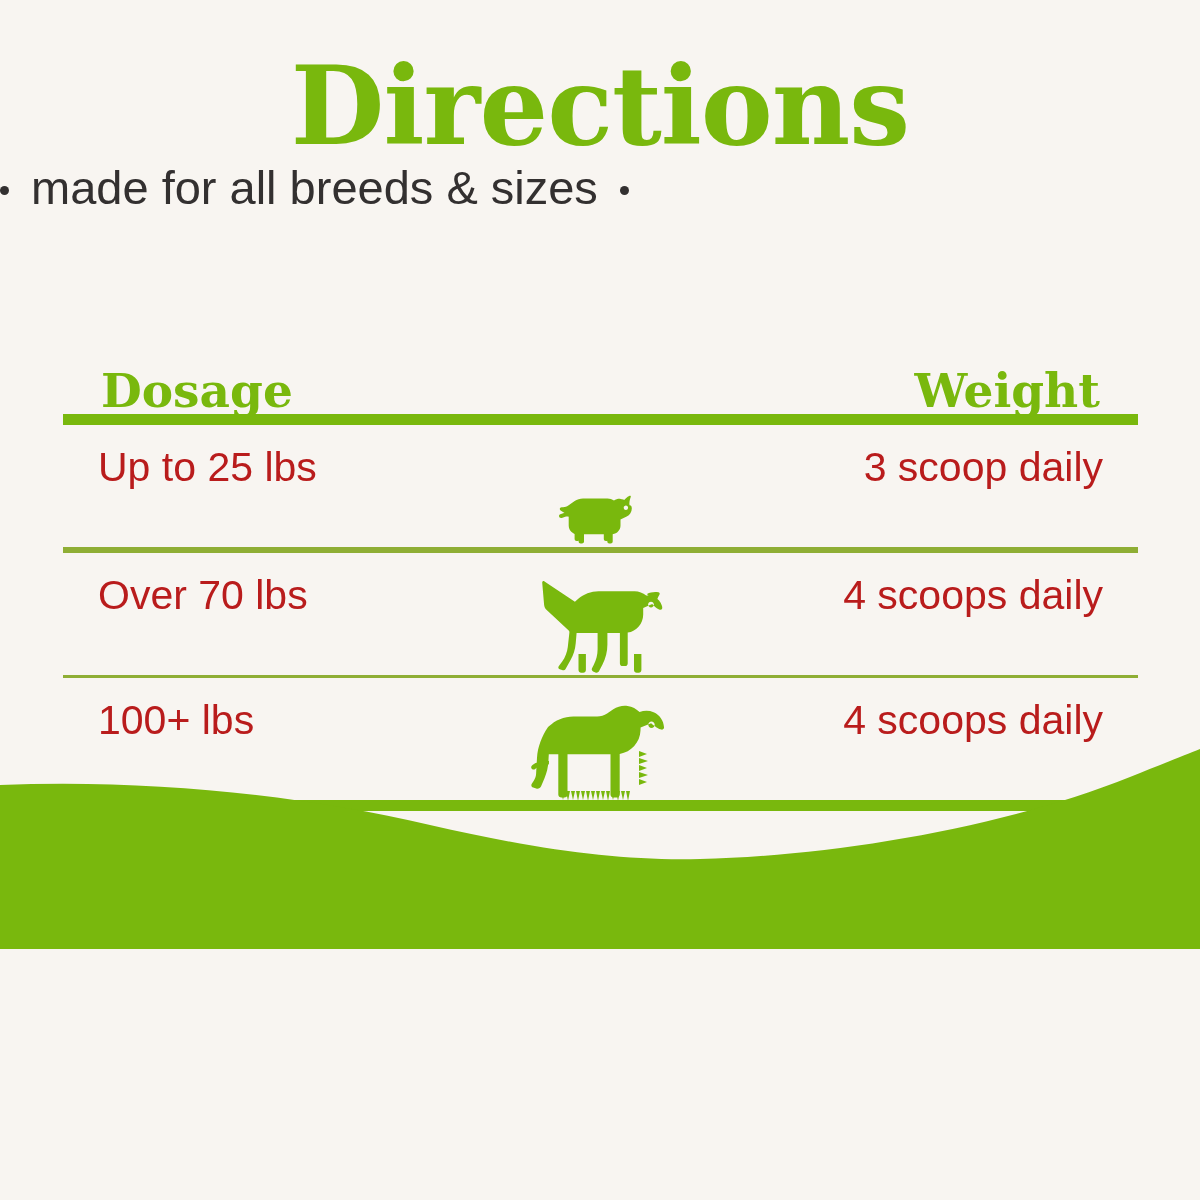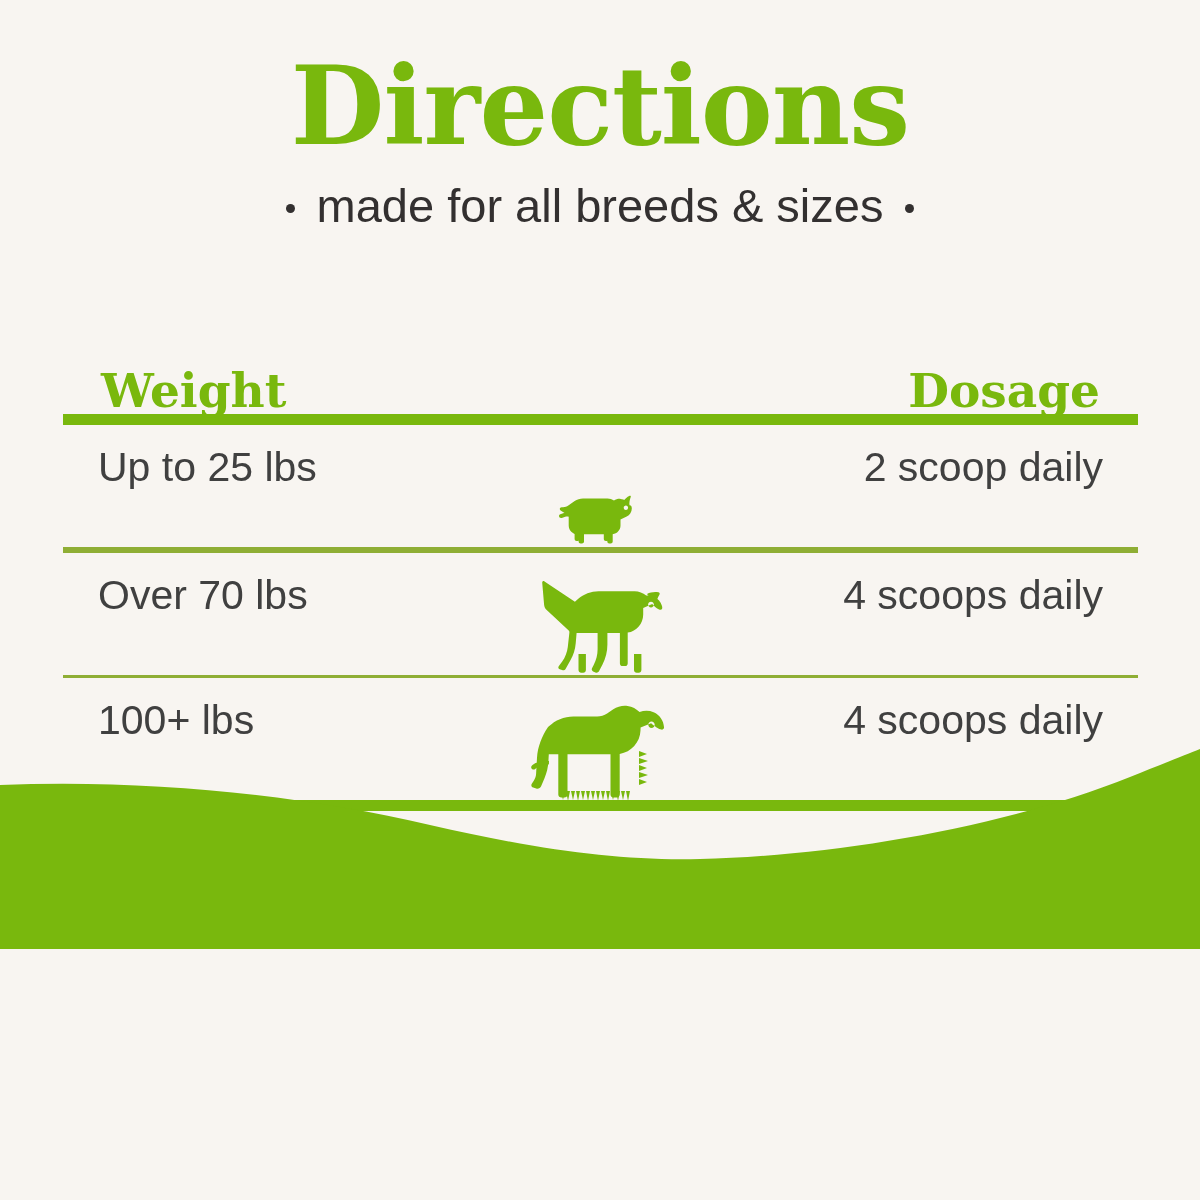--- a/index.html
+++ b/index.html
@@ -35,24 +35,22 @@
     font-family: "DejaVu Serif", serif;
     font-weight: bold;
     font-size: 108px;
     line-height: 1.0;
     color: #79B80D;
     letter-spacing: -1px;
     margin: 0;
     padding: 0;
   }
   .subtitle-wrap {
-    margin-top: 18px;
     display: flex;
     align-items: center;
-    justify-content: center;
     gap: 22px;
   }
   .subtitle {
     font-family: "Liberation Sans", sans-serif;
     font-weight: normal;
     font-size: 47px;
     color: #333030;
     letter-spacing: 0px;
     white-space: nowrap;
   }
@@ -103,21 +101,21 @@
     height: 122px;
     display: flex;
     align-items: flex-start;
     justify-content: space-between;
     padding: 22px 35px 0 35px;
     box-sizing: border-box;
   }
   .cell {
     font-family: "Liberation Sans", sans-serif;
     font-size: 41px;
-    color: #404040;
+    color: #b91c1c;
     line-height: 1;
     white-space: nowrap;
   }
   .cell.weight { text-align: left; }
   .cell.dosage { text-align: right; }
 
   .dog-slot {
     position: absolute;
     bottom: 0;
     left: 0;
@@ -154,22 +152,22 @@
     <div class="subtitle-wrap">
       <span class="dot"></span>
       <span class="subtitle">made for all breeds &amp; sizes</span>
       <span class="dot"></span>
     </div>
   </div>
 
   <div class="table">
 
     <div class="col-head-row">
+      <div class="col-head">Dosage</div>
       <div class="col-head">Weight</div>
-      <div class="col-head">Dosage</div>
     </div>
 
     <div class="rule-thick"></div>
 
     <div class="row">
       <div class="cell weight">Up to 25 lbs</div>
       <div class="dog-slot">
         <svg width="84" height="56" viewBox="0 0 84 56" aria-hidden="true">
           <path fill="#79B80D" d="M70.5,13.2c-1.6-3.6-5.1-6.0-9.0-6.3c-2.3-0.2-4.6,0.4-6.5,1.6
             c-1.9-1.3-4.2-2.0-6.5-2.0l-24.5,0c-3.0,0-5.9,0.9-8.3,2.6l-6.4,4.5c-1.5,1.0-3.3,1.6-5.1,1.6
@@ -179,21 +177,21 @@
             l0-6.1l6.2-2.9c3.1-1.5,5.1-4.6,5.1-8.1C72.8,14.0,71.8,13.0,70.5,13.2z M66.9,18.0
             c-1.2,0-2.2-1.0-2.2-2.2s1.0-2.2,2.2-2.2s2.2,1.0,2.2,2.2S68.1,18.0,66.9,18.0z"></path>
           <path fill="#79B80D" d="M11.0,20.5c-2.0-0.4-4.1-0.3-6.1,0.4l-3.6,1.3c-0.8,0.3-1.3,1.0-1.3,1.9
             c0,1.1,0.9,2.0,2.0,2.0c0.3,0,0.5,0,0.8-0.1l3.4-1.2c1.3-0.5,2.8-0.5,4.1-0.1L11.0,20.5z"></path>
           <path fill="#79B80D" d="M15.6,38.5l0,8.5c0,1.1,0.9,2.0,2.0,2.0h1.2c1.1,0,2.0-0.9,2.0-2.0l0-8.5L15.6,38.5z"></path>
           <path fill="#79B80D" d="M44.8,38.5l0,8.5c0,1.1,0.9,2.0,2.0,2.0h1.2c1.1,0,2.0-0.9,2.0-2.0l0-8.5L44.8,38.5z"></path>
           <path fill="#79B80D" d="M64.0,9.5c1.8-2.4,4.0-4.4,6.6-5.7c0.7-0.4,1.5,0.3,1.2,1.0
             c-1.1,2.8-1.6,5.8-1.4,8.7L64.0,9.5z"></path>
         </svg>
       </div>
-      <div class="cell dosage">2 scoop daily</div>
+      <div class="cell dosage">3 scoop daily</div>
     </div>
 
     <div class="rule-thin"></div>
 
 
     <div class="rule-thin"></div>
 
     <div class="row">
       <div class="cell weight">Over 70 lbs</div>
       <div class="dog-slot">

